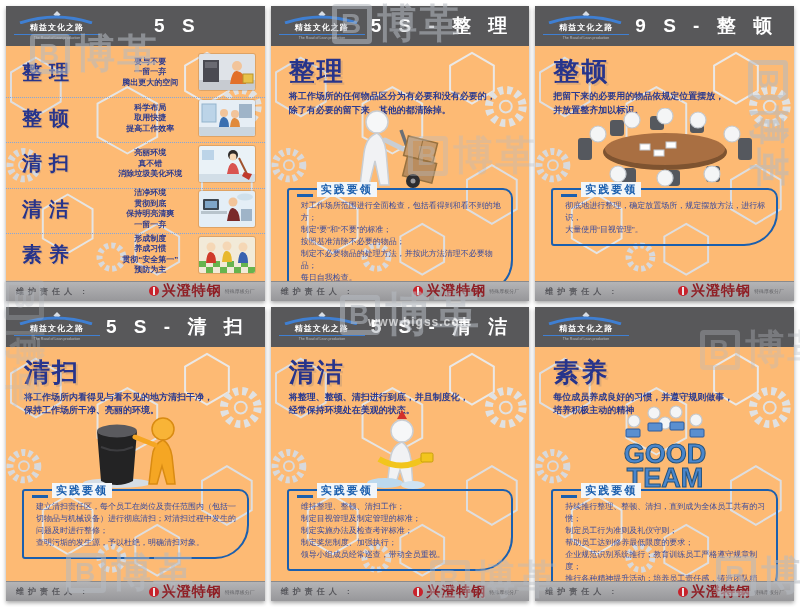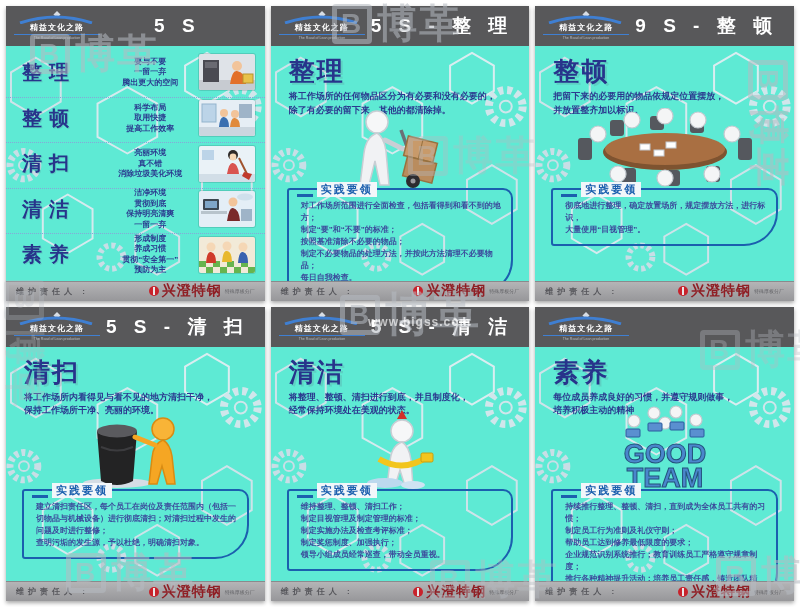--- a/index.html
+++ b/index.html
@@ -1,20 +1,20 @@
 <!DOCTYPE html>
 <html><head>
 <meta charset="utf-8">
 <style>
   * { margin:0; padding:0; box-sizing:border-box; }
   body { background:#e9e9e9; font-family:"Liberation Sans","DejaVu Sans",sans-serif; }
   .sheet { position:relative; width:800px; height:607px; background:#ffffff; padding:6px; overflow:hidden; }
   .grid { display:grid; grid-template-columns:repeat(3,1fr); grid-template-rows:repeat(2,1fr); gap:6px; height:100%; }
 
-  .poster { position:relative; display:flex; flex-direction:column; background:#5eead4;
+  .poster { position:relative; display:flex; flex-direction:column; background:#fdba74;
             box-shadow:0 2px 4px rgba(0,0,0,.35); overflow:hidden; }
 
   
   .p-header { position:relative; height:40px; background:#58585a; display:flex; align-items:center; flex:0 0 auto; z-index:2; }
   .badge { position:relative; width:86px; margin-left:8px; text-align:center; padding-top:10px; flex:0 0 auto; }
   .badge-arc { position:absolute; top:1px; left:50%; transform:translateX(-50%); }
   .badge-dot { position:absolute; top:0; left:50%; width:5px; height:5px; background:#d8dde3; transform:translateX(-50%) rotate(45deg); }
   .badge-title { font-size:8px; font-weight:bold; color:#ffffff; letter-spacing:1px; border-bottom:1px solid #3f7fd2; padding-bottom:1px; }
   .badge-sub { font-size:4px; color:#b9bdc2; transform:scale(.9); white-space:nowrap; }
   .p-htitle { flex:1; text-align:center; color:#ffffff; font-size:19px; font-weight:bold; letter-spacing:6px; padding-right:10px; }
@@ -28,21 +28,21 @@
             color:#2b3a8f; line-height:1.55; z-index:1; }
   .illus { position:absolute; top:58px; left:0; right:0; height:84px; display:flex; align-items:flex-end;
            justify-content:center; z-index:1; }
 
   
   .practice { position:absolute; top:142px; left:16px; right:16px; border:2px solid #1b5fae;
               border-radius:3px 10px 34px 3px; padding:10px 10px 8px 12px; z-index:1; }
   .practice-head { position:absolute; top:-8px; left:8px; display:flex; align-items:flex-end; }
   .practice-head .dash { width:16px; height:3px; background:#1b5fae; margin-right:4px; }
   .practice-title { background:#f2f6fa; padding:0 4px; font-size:11px; font-weight:bold; color:#1b5fae; letter-spacing:2px; }
-  .practice-line { font-size:8px; font-weight:700; color:#3c4b9c; line-height:1.5; }
+  .practice-line { font-size:8px; font-weight:400; color:#3c4b9c; line-height:1.5; }
 
   
   .p-footer { position:relative; height:20px; flex:0 0 auto; display:flex; align-items:center; justify-content:space-between;
               padding:0 10px; background:linear-gradient(180deg,#b4b4b6,#97979a); border-top:1px solid #8a8a8c; z-index:2; }
   .resp { font-size:8px; font-weight:bold; color:#55555a; letter-spacing:4px; }
   .brand { display:flex; align-items:center; gap:3px; }
   .brand-icon { position:relative; width:10px; height:10px; border-radius:50%; background:#c8232c; flex:0 0 auto; }
   .brand-icon::before { content:""; position:absolute; left:4px; top:1px; width:2px; height:8px; background:#e9e9ea; }
   .brand-name { font-size:14px; font-weight:bold; color:#8f1e24; letter-spacing:1px; }
   .brand-sub { font-size:5px; color:#5f5f63; }

